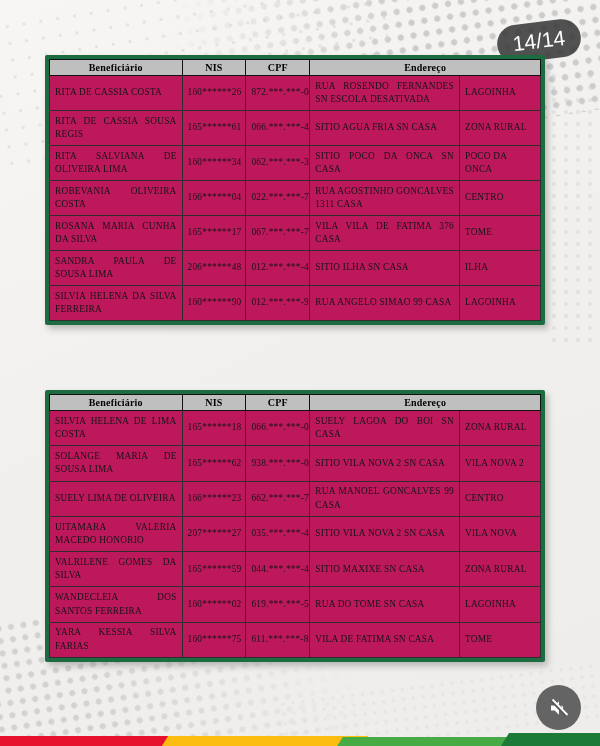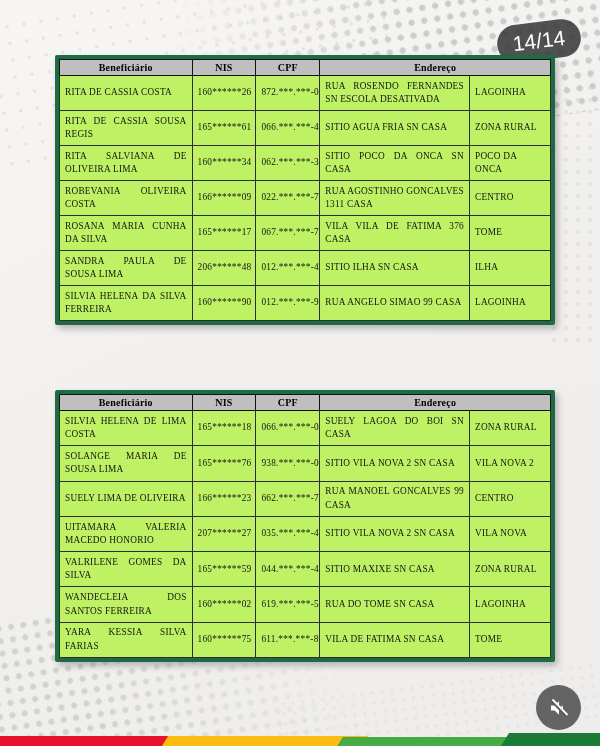--- a/index.html
+++ b/index.html
@@ -39,21 +39,21 @@
     background-size:10px 10px;transform:rotate(-7deg);opacity:.35;
   }
   .badge{
     position:absolute;left:497px;top:22px;width:84px;height:38px;
     background:rgba(58,58,58,.88);border-radius:20px;
     display:flex;align-items:center;justify-content:center;
     transform:rotate(-7deg);
     font-family:"Liberation Sans", sans-serif;font-size:21px;color:#fff;
   }
   .table-wrap{
-    position:absolute;left:55px;width:500px;background:#bef264;
+    position:absolute;left:45px;width:500px;background:#be185d;
     border:4px solid #1c6b41;border-radius:2px;
     box-shadow:3px 4px 6px rgba(60,60,60,.30);
     box-sizing:border-box;
   }
   .t1{top:55px;height:270px;}
   .t2{top:390px;height:272px;}
   table{width:100%;height:100%;border-collapse:collapse;table-layout:fixed;}
   th{
     background:#bfbfbf;border:1px solid #111;font-weight:bold;
     font-size:10px;padding:1px 2px;height:13px;color:#000;
@@ -127,21 +127,21 @@
         </tr>
         <tr>
           <td class="just">RITA SALVIANA DE OLIVEIRA LIMA</td>
           <td class="ctr">160******34</td>
           <td class="ctr">062.***.***-38</td>
           <td class="just">SITIO POCO DA ONCA SN CASA</td>
           <td>POCO DA ONCA</td>
         </tr>
         <tr>
           <td class="just">ROBEVANIA OLIVEIRA COSTA</td>
-          <td class="ctr">166******09</td>
+          <td class="ctr">166******04</td>
           <td class="ctr">022.***.***-77</td>
           <td class="just">RUA AGOSTINHO GONCALVES 1311 CASA</td>
           <td>CENTRO</td>
         </tr>
         <tr>
           <td class="just">ROSANA MARIA CUNHA DA SILVA</td>
           <td class="ctr">165******17</td>
           <td class="ctr">067.***.***-75</td>
           <td class="just">VILA VILA DE FATIMA 376 CASA</td>
           <td>TOME</td>
@@ -183,21 +183,21 @@
       <tbody>
         <tr>
           <td class="just">SILVIA HELENA DE LIMA COSTA</td>
           <td class="ctr">165******18</td>
           <td class="ctr">066.***.***-03</td>
           <td class="just">SUELY LAGOA DO BOI SN CASA</td>
           <td>ZONA RURAL</td>
         </tr>
         <tr>
           <td class="just">SOLANGE MARIA DE SOUSA LIMA</td>
-          <td class="ctr">165******76</td>
+          <td class="ctr">165******62</td>
           <td class="ctr">938.***.***-04</td>
           <td class="just">SITIO VILA NOVA 2 SN CASA</td>
           <td>VILA NOVA 2</td>
         </tr>
         <tr>
           <td class="just">SUELY LIMA DE OLIVEIRA</td>
           <td class="ctr">166******23</td>
           <td class="ctr">662.***.***-72</td>
           <td class="just">RUA MANOEL GONCALVES 99 CASA</td>
           <td>CENTRO</td>

